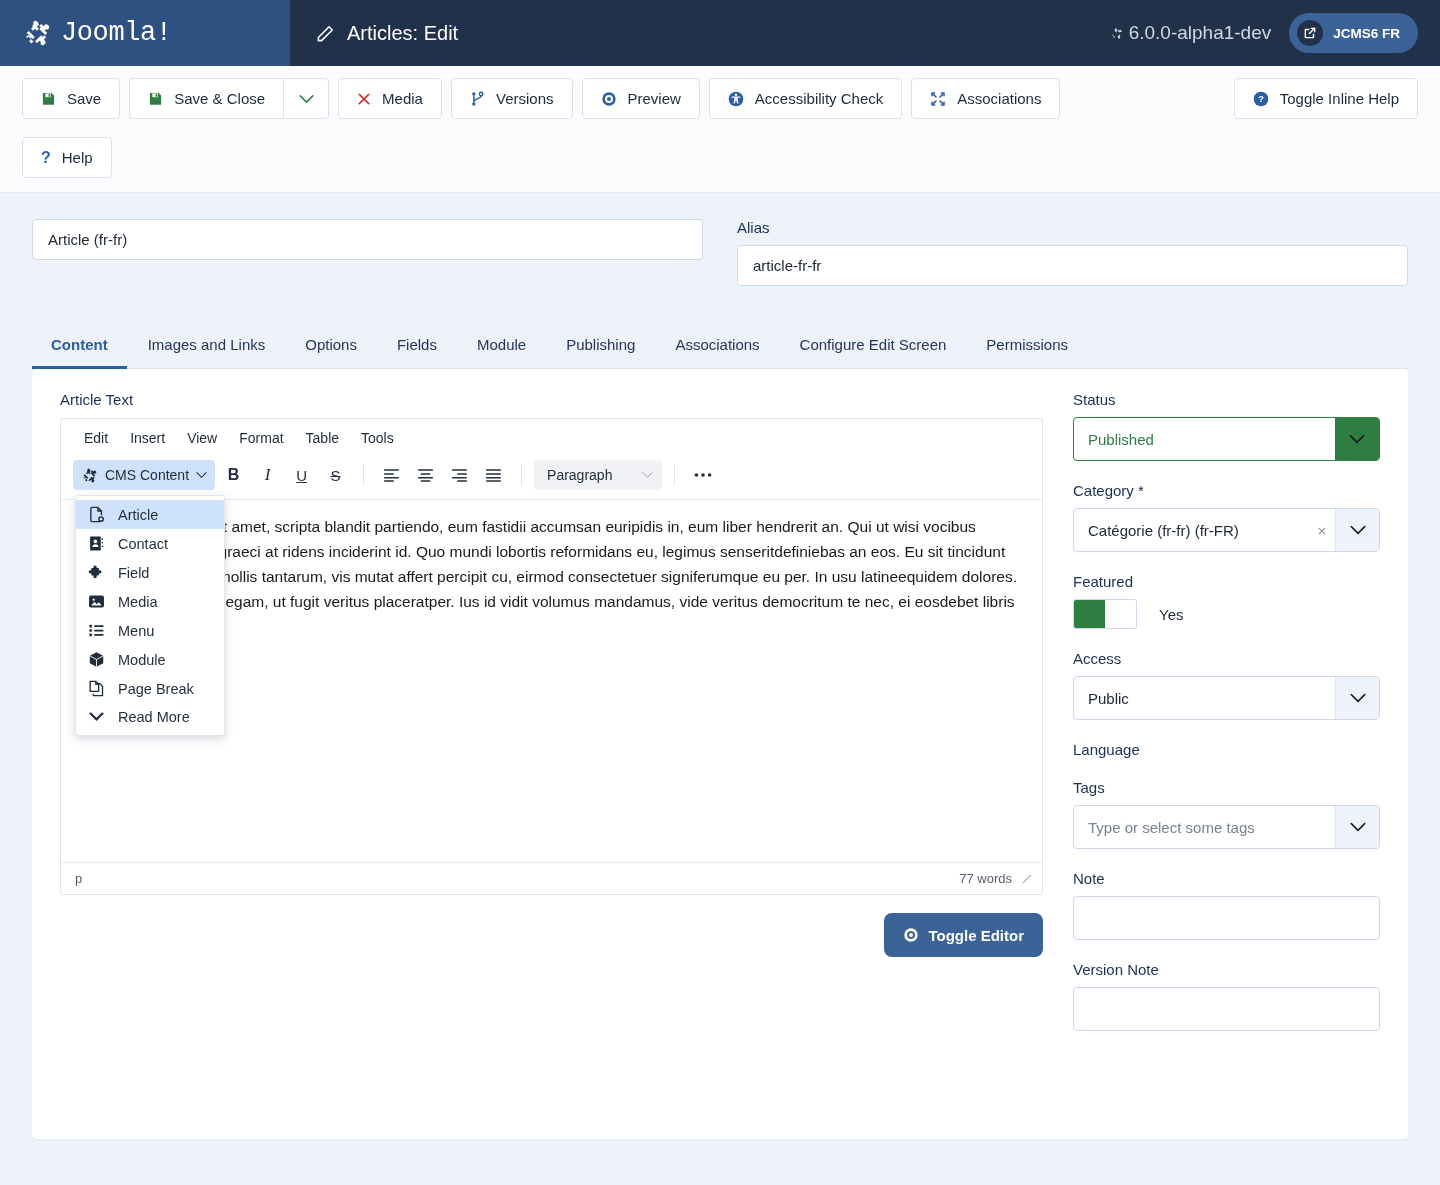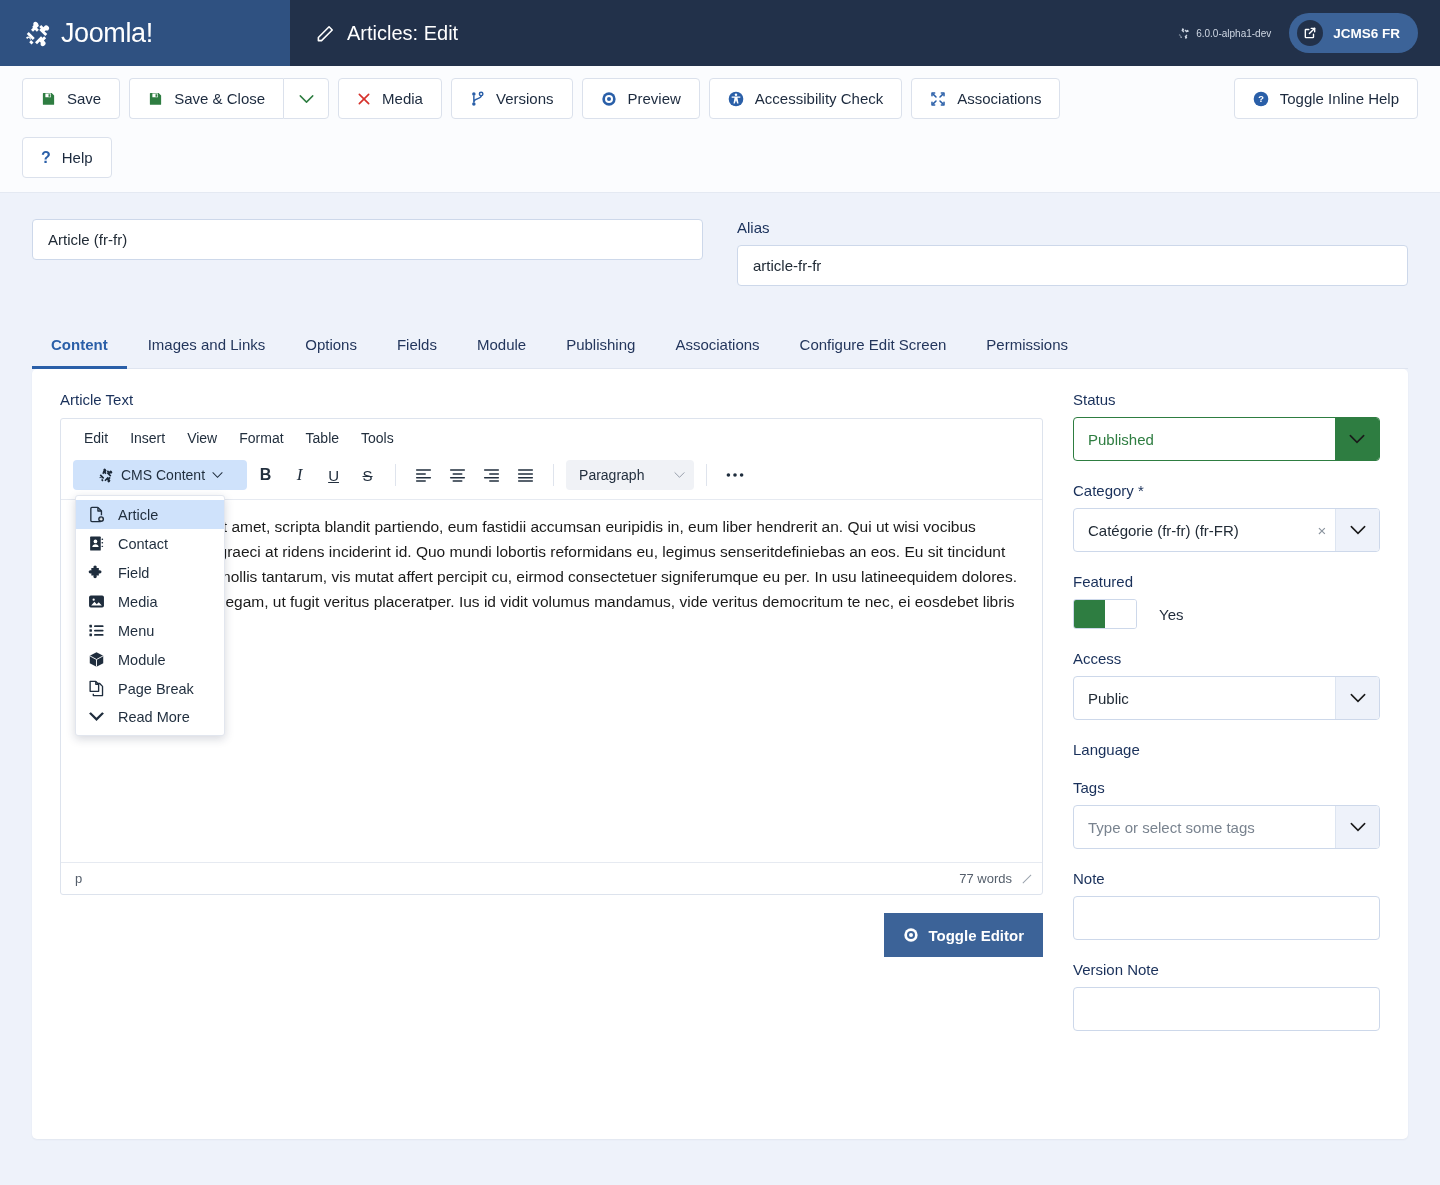--- a/index.html
+++ b/index.html
@@ -13,29 +13,29 @@
     color: #1c2a3e;
     overflow: hidden;
   }
 
   
   .header { display: flex; height: 66px; width: 100%; }
   .header-brand {
     width: 290px; background: #2f5181; display: flex;
     align-items: center; padding-left: 22px;
   }
-  .brand-logo { display: flex; align-items: flex-end; gap: 9px; }
+  .brand-logo { display: flex; align-items: flex-end; gap: 9px; font-family: Liberation Mono, monospace; }
   .brand-word { color: #fff; font-size: 27px; font-weight: 400; letter-spacing: -0.4px; }
   .header-bar {
     flex: 1; background: #22314a; display: flex; align-items: center;
     padding: 0 22px 0 26px; justify-content: space-between;
   }
   .header-title { display: flex; align-items: center; gap: 12px; color: #fff; font-size: 20px; }
   .header-right { display: flex; align-items: center; gap: 18px; }
-  .version-text { color: #cfd7e3; font-size: 10px; display: flex; align-items: center; gap: 6px; }
+  .version-text { color: #cfd7e3; font-size: 19px; display: flex; align-items: center; gap: 6px; }
   .site-btn {
     background: #3c6398; border-radius: 22px; color: #fff; font-size: 13.5px;
     font-weight: bold; padding: 7px 18px 7px 8px; display: flex; align-items: center; gap: 10px;
   }
   .site-btn .circ {
     width: 26px; height: 26px; border-radius: 50%; background: #22314a;
     display: flex; align-items: center; justify-content: center;
   }
 
   
@@ -94,21 +94,21 @@
   
   .ed-label { font-size: 15px; color: #19305a; margin-bottom: 10px; display: block; }
   .editor { border: 1px solid #dde3ed; border-radius: 3px; background: #fff; position: relative; }
   .ed-menubar { display: flex; gap: 4px; padding: 8px 14px 6px 14px; }
   .ed-menu { font-size: 14px; color: #222f3e; padding: 3px 9px; border-radius: 3px; cursor: pointer; }
   .ed-toolbar {
     display: flex; align-items: center; gap: 3px; padding: 5px 12px 9px 12px;
     border-bottom: 1px solid #e6eaf1;
   }
   .cms-btn {
-    background: #cfe2fb; border-radius: 4px; height: 30px; padding: 0 24px;
+    background: #cfe2fb; border-radius: 4px; height: 30px; padding: 0 8px;
     display: flex; align-items: center; gap: 7px; font-size: 14px; color: #1f2d3d; cursor: pointer;
   }
   .tb-ico {
     width: 31px; height: 30px; display: flex; align-items: center; justify-content: center;
     border-radius: 4px; cursor: pointer; font-size: 16px; color: #222f3e;
   }
   .divider { width: 1px; height: 22px; background: #dfe4ed; margin: 0 9px; }
   .fmt-select {
     background: #f0f2f6; border-radius: 4px; height: 30px; padding: 0 9px 0 13px;
     display: flex; align-items: center; gap: 28px; font-size: 14px; color: #222f3e;
@@ -134,21 +134,21 @@
   .cms-item {
     display: flex; align-items: center; gap: 12px; padding: 6px 10px;
     font-size: 14.5px; color: #1f2d3d; cursor: pointer;
   }
   .cms-item.hl { background: #cfe2fb; }
   .cms-item .gi { width: 20px; display: flex; justify-content: center; }
 
   
   .toggle-row { display: flex; justify-content: flex-end; margin-top: 18px; }
   .toggle-editor {
-    background: #3c6398; color: #fff; border: none; border-radius: 0;
+    background: #3c6398; color: #fff; border: none; border-radius: 8px;
     height: 44px; padding: 0 19px; font-size: 15px; font-weight: bold;
     display: inline-flex; align-items: center; gap: 9px; cursor: pointer;
     font-family: "Liberation Sans", sans-serif;
   }
 
   
   .side-group { margin-bottom: 21px; }
   .s-label { font-size: 15px; color: #19305a; margin-bottom: 9px; display: block; }
   .s-select {
     display: flex; height: 44px; border: 1px solid #cdd8ea; border-radius: 4px;

